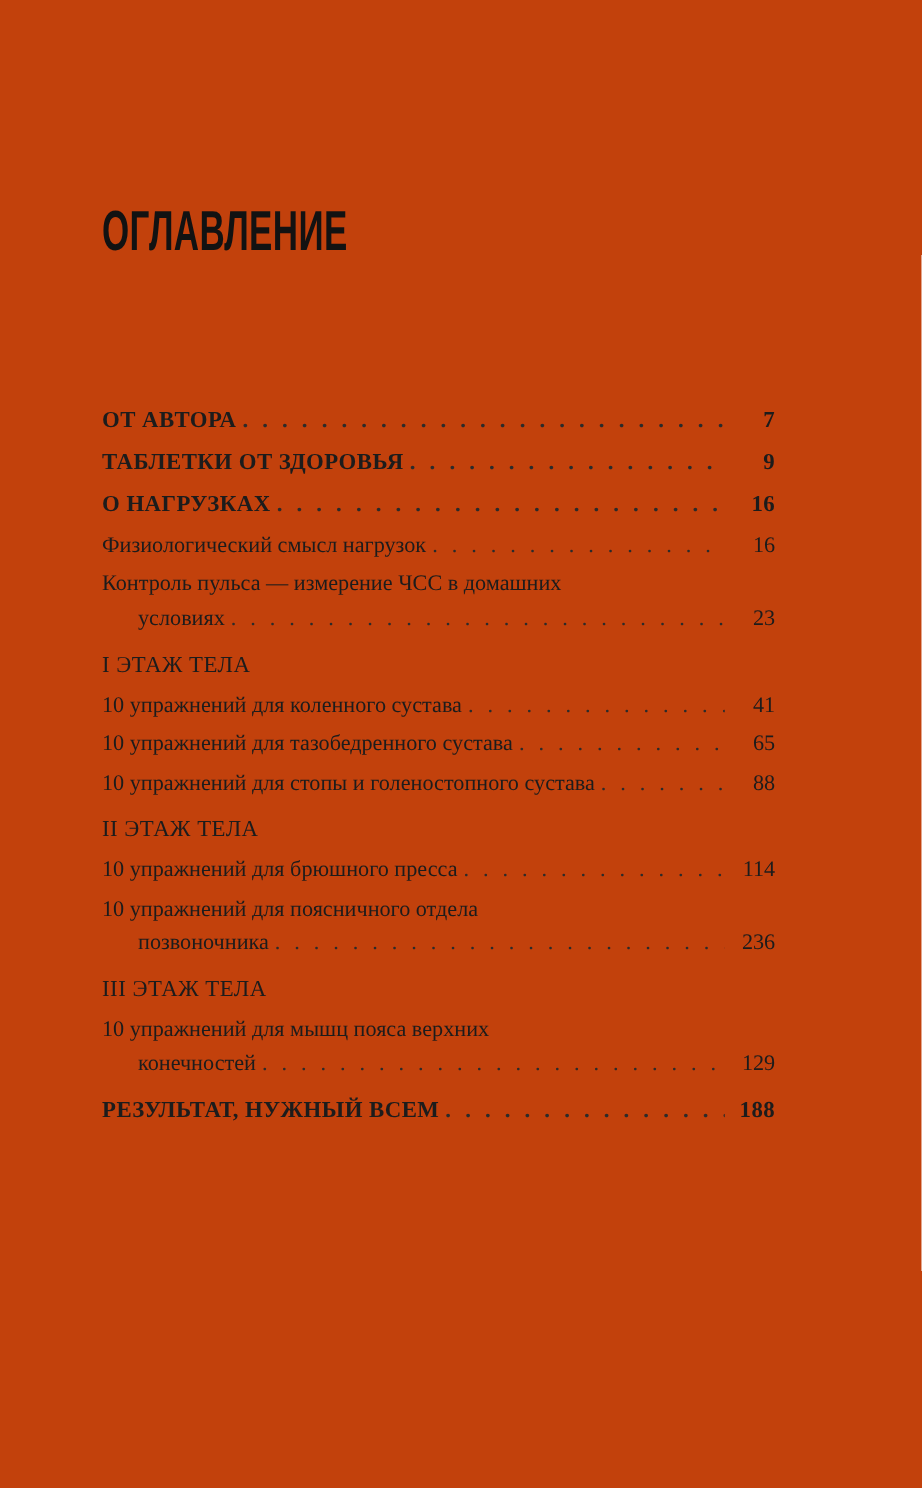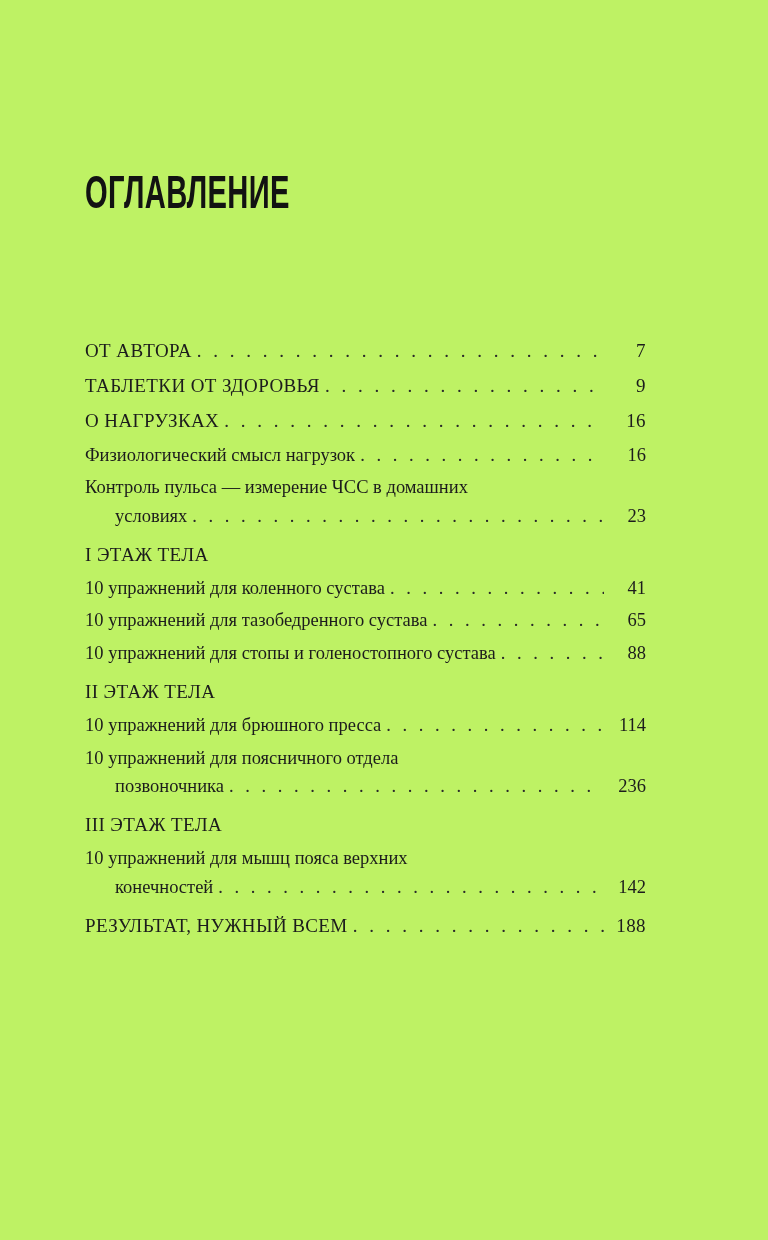--- a/index.html
+++ b/index.html
@@ -5,21 +5,21 @@
   html, body {
     margin: 0;
     padding: 0;
     background: #ffffff;
   }
   .page {
     position: relative;
     width: 768px;
     height: 1240px;
     margin: 0 auto;
-    background: #bef264;
+    background: #c2410c;
     box-sizing: border-box;
     padding: 168px 122px 0 85px;
     font-family: "Liberation Serif", "DejaVu Serif", serif;
     color: #1c1c1c;
     overflow: hidden;
   }
   .doc-title {
     margin: 0 0 126px 0;
     font-family: "Liberation Sans", "DejaVu Sans", sans-serif;
     font-weight: 700;
@@ -38,20 +38,21 @@
     display: flex;
     align-items: baseline;
     font-size: 18.5px;
     line-height: 1.05;
     margin-bottom: 13px;
   }
   .toc-row.caps {
     font-size: 19px;
     letter-spacing: 0.4px;
     margin-bottom: 15px;
+    font-weight: bold;
   }
   .toc-row.heading {
     font-size: 19px;
     letter-spacing: 0.4px;
     margin-bottom: 14px;
   }
   .toc-row.gap {
     margin-top: 19px;
   }
   .toc-row.indent {
@@ -163,21 +164,21 @@
     <span class="entry-label">III ЭТАЖ ТЕЛА</span>
 
   </div>
       <div class="toc-row sub no-page">
     <span class="entry-label">10 упражнений для мышц пояса верхних</span>
 
   </div>
       <div class="toc-row sub indent">
     <span class="entry-label">конечностей</span>
     <span class="leader"></span>
-    <span class="pagenum">142</span>
+    <span class="pagenum">129</span>
   </div>
       <div class="toc-row caps gap">
     <span class="entry-label">РЕЗУЛЬТАТ, НУЖНЫЙ ВСЕМ</span>
     <span class="leader"></span>
     <span class="pagenum">188</span>
   </div>
     </div>
 </div>
 
 </body></html>

